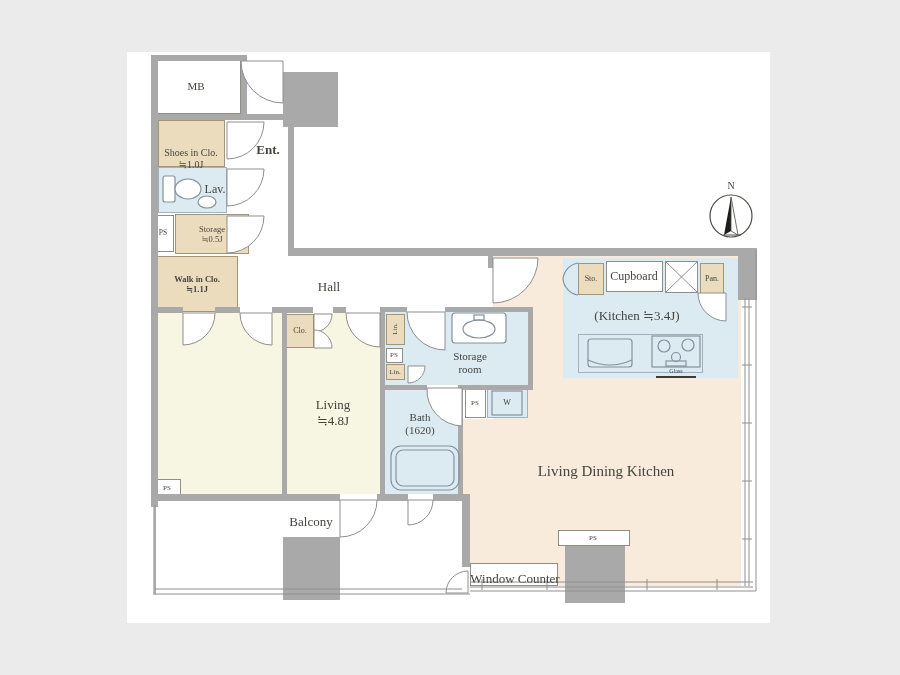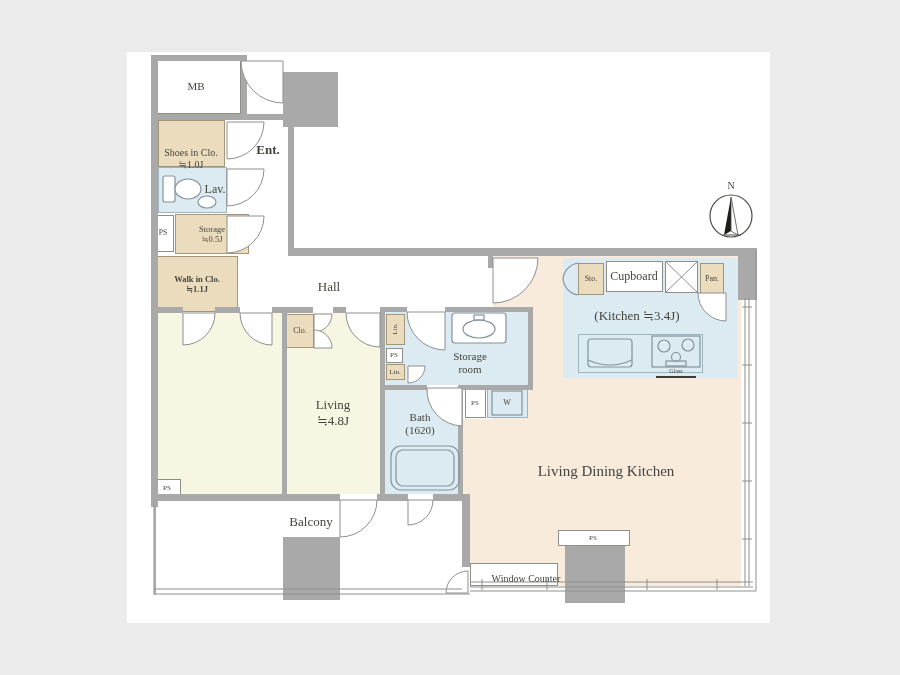--- a/index.html
+++ b/index.html
@@ -179,17 +179,17 @@
   <div class="lbl" style="left:380px;top:351px;font-size:8px;">W</div>
   <div class="lbl" style="left:464px;top:227px;font-size:8px;">Sto.</div>
   <div class="lbl" style="left:507px;top:224px;font-size:12px;">Cupboard</div>
   <div class="lbl" style="left:585px;top:227px;font-size:8px;">Pan.</div>
   <div class="lbl" style="left:510px;top:264px;font-size:13px;">(Kitchen ≒3.4J)</div>
   <div class="lbl" style="left:549px;top:320px;font-size:6px;">Glass</div>
   <div class="lbl" style="left:479px;top:419px;font-size:15px;">
     <span class="ln">Living Dining Kitchen</span>
   </div>
   <div class="lbl" style="left:184px;top:470px;font-size:13px;">Balcony</div>
-  <div class="lbl" style="left:388px;top:527px;font-size:10px;margin-left:11px;">Window Counter</div>
+  <div class="lbl" style="left:388px;top:527px;font-size:13px;">Window Counter</div>
   <div class="lbl" style="left:466px;top:486px;font-size:7px;">PS</div>
   <div class="lbl" style="left:40px;top:436px;font-size:7px;">PS</div>
   <div class="lbl" style="left:604px;top:134px;font-size:10px;">N</div>
 </div>
 
 </body></html>

